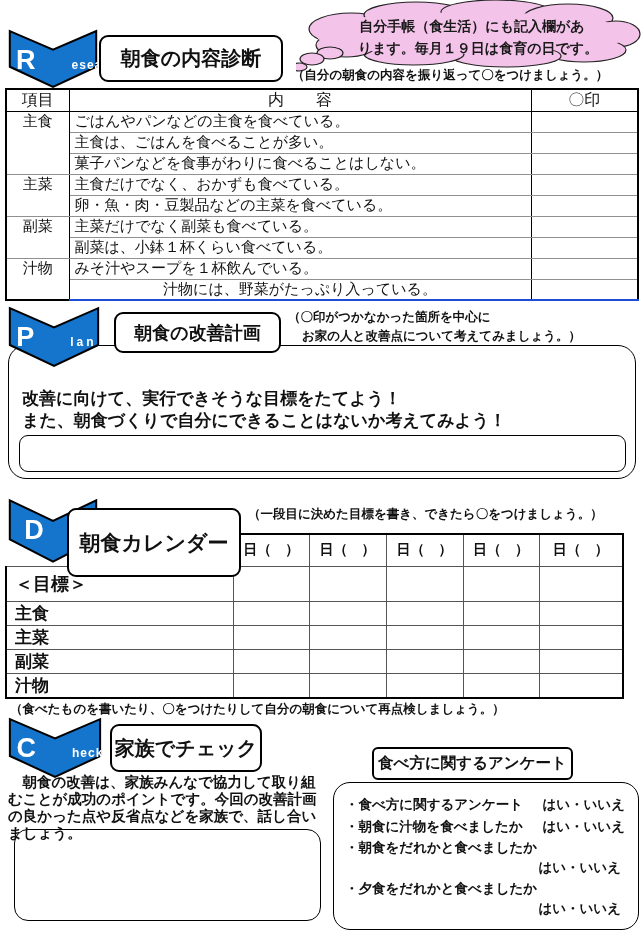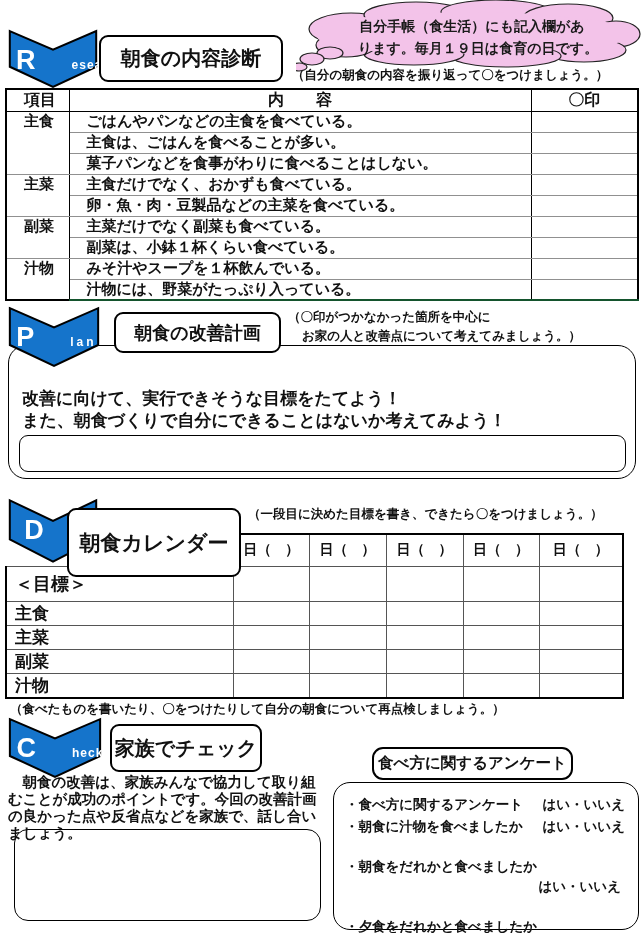--- a/index.html
+++ b/index.html
@@ -28,29 +28,29 @@
   .cloud { position:absolute; left:296px; top:0; width:346px; height:72px; z-index:5; }
   .cloud ellipse.puff { fill:#f3c3e9; stroke:#222; stroke-width:1.2; }
   .cloud ellipse.cover { fill:#f3c3e9; stroke:none; }
   .cloud text { font-size:14px; font-weight:700; fill:#1a1a1a; }
 
   
   table { border-collapse:collapse; table-layout:fixed; }
   .rtable { position:absolute; left:5px; top:88px; width:634px; z-index:1; }
   .rtable th, .rtable td { border-left:1.5px solid #000; border-right:1.5px solid #000;
         border-top:1px solid #909090; border-bottom:1px solid #909090;
-        height:21px; padding:0 17px; font-weight:700; font-size:15px; line-height:1.1;
+        height:21px; padding:0 5px; font-weight:400; font-size:15px; line-height:1.1;
         overflow:hidden; white-space:nowrap; }
   .rtable tr.head th { border:1.8px solid #000; font-size:16px; text-align:center; height:22px; }
   .rtable .c-item  { width:63px; }
   .rtable .c-content { width:462px; }
   .rtable .c-mark { width:107px; }
   .rtable td.label { text-align:center; vertical-align:top; padding-top:1px; }
   .rtable tr.gstart td { border-top:1.8px solid #000; }
-  .rtable tr.last td { border-bottom:2px solid #14532d; }
+  .rtable tr.last td { border-bottom:2px solid #1d4ed8;text-align:center; }
   .rtable td.mark { background:#fff; }
   .rtable { border:2px solid #000; }
 
   
   .planbox { position:absolute; left:8px; top:345px; width:628px; height:134px;
              border:1.8px solid #000; border-radius:18px; z-index:2; background:#fff; }
   .planbox .l1 { position:absolute; left:36px; top:17px; font-size:17px; font-weight:700; white-space:nowrap; }
   .planbox .l1 .gap { display:inline-block; width:172px; }
   .planbox .l2 { position:absolute; left:13px; top:41px; font-size:17px; font-weight:700; white-space:nowrap; }
   .planbox .l3 { position:absolute; left:13px; top:63px; font-size:17px; font-weight:700; white-space:nowrap; }
@@ -73,27 +73,27 @@
   .dtable tr.goal td { border-top:1.8px solid #000; }
 
   
   .check-body { position:absolute; left:8px; top:774px; width:322px; font-size:14.5px;
                 font-weight:700; line-height:17px; z-index:1; }
   .check-box { position:absolute; left:14px; top:829px; width:307px; height:92px;
                border:1.8px solid #000; border-radius:14px; background:#fff; }
 
   
   .survey-title { position:absolute; left:372px; top:747px; width:201px; height:33px;
-                  border:2.5px solid #000; border-radius:11px; display:flex; align-items:center;
+                  border:2.5px solid #000; border-radius:6px; display:flex; align-items:center;
                   justify-content:center; font-size:15.5px; font-weight:700; background:#fff; z-index:2; }
   .survey-box { position:absolute; left:333px; top:782px; width:306px; height:148px;
                 border:1.8px solid #000; border-radius:17px; background:#fff; padding:11px 13px 0 11px; }
   .survey-box .row { display:flex; justify-content:space-between; font-size:13.5px; font-weight:700;
                      height:22px; align-items:center; }
-  .survey-box .qonly { font-size:13.5px; font-weight:700; height:20px; margin-top:20px; }
+  .survey-box .qonly { font-size:13.5px; font-weight:700; height:20px; margin-top:1px; }
   .survey-box .aonly { font-size:13.5px; font-weight:700; text-align:right; height:20px; padding-right:4px; }
 </style>
 </head>
 <body>
 
 <div id="page">
 
   <svg class="cloud" viewBox="0 0 346 70">
     <g>
       <ellipse class="puff" cx="55" cy="28" rx="42" ry="16"></ellipse>

